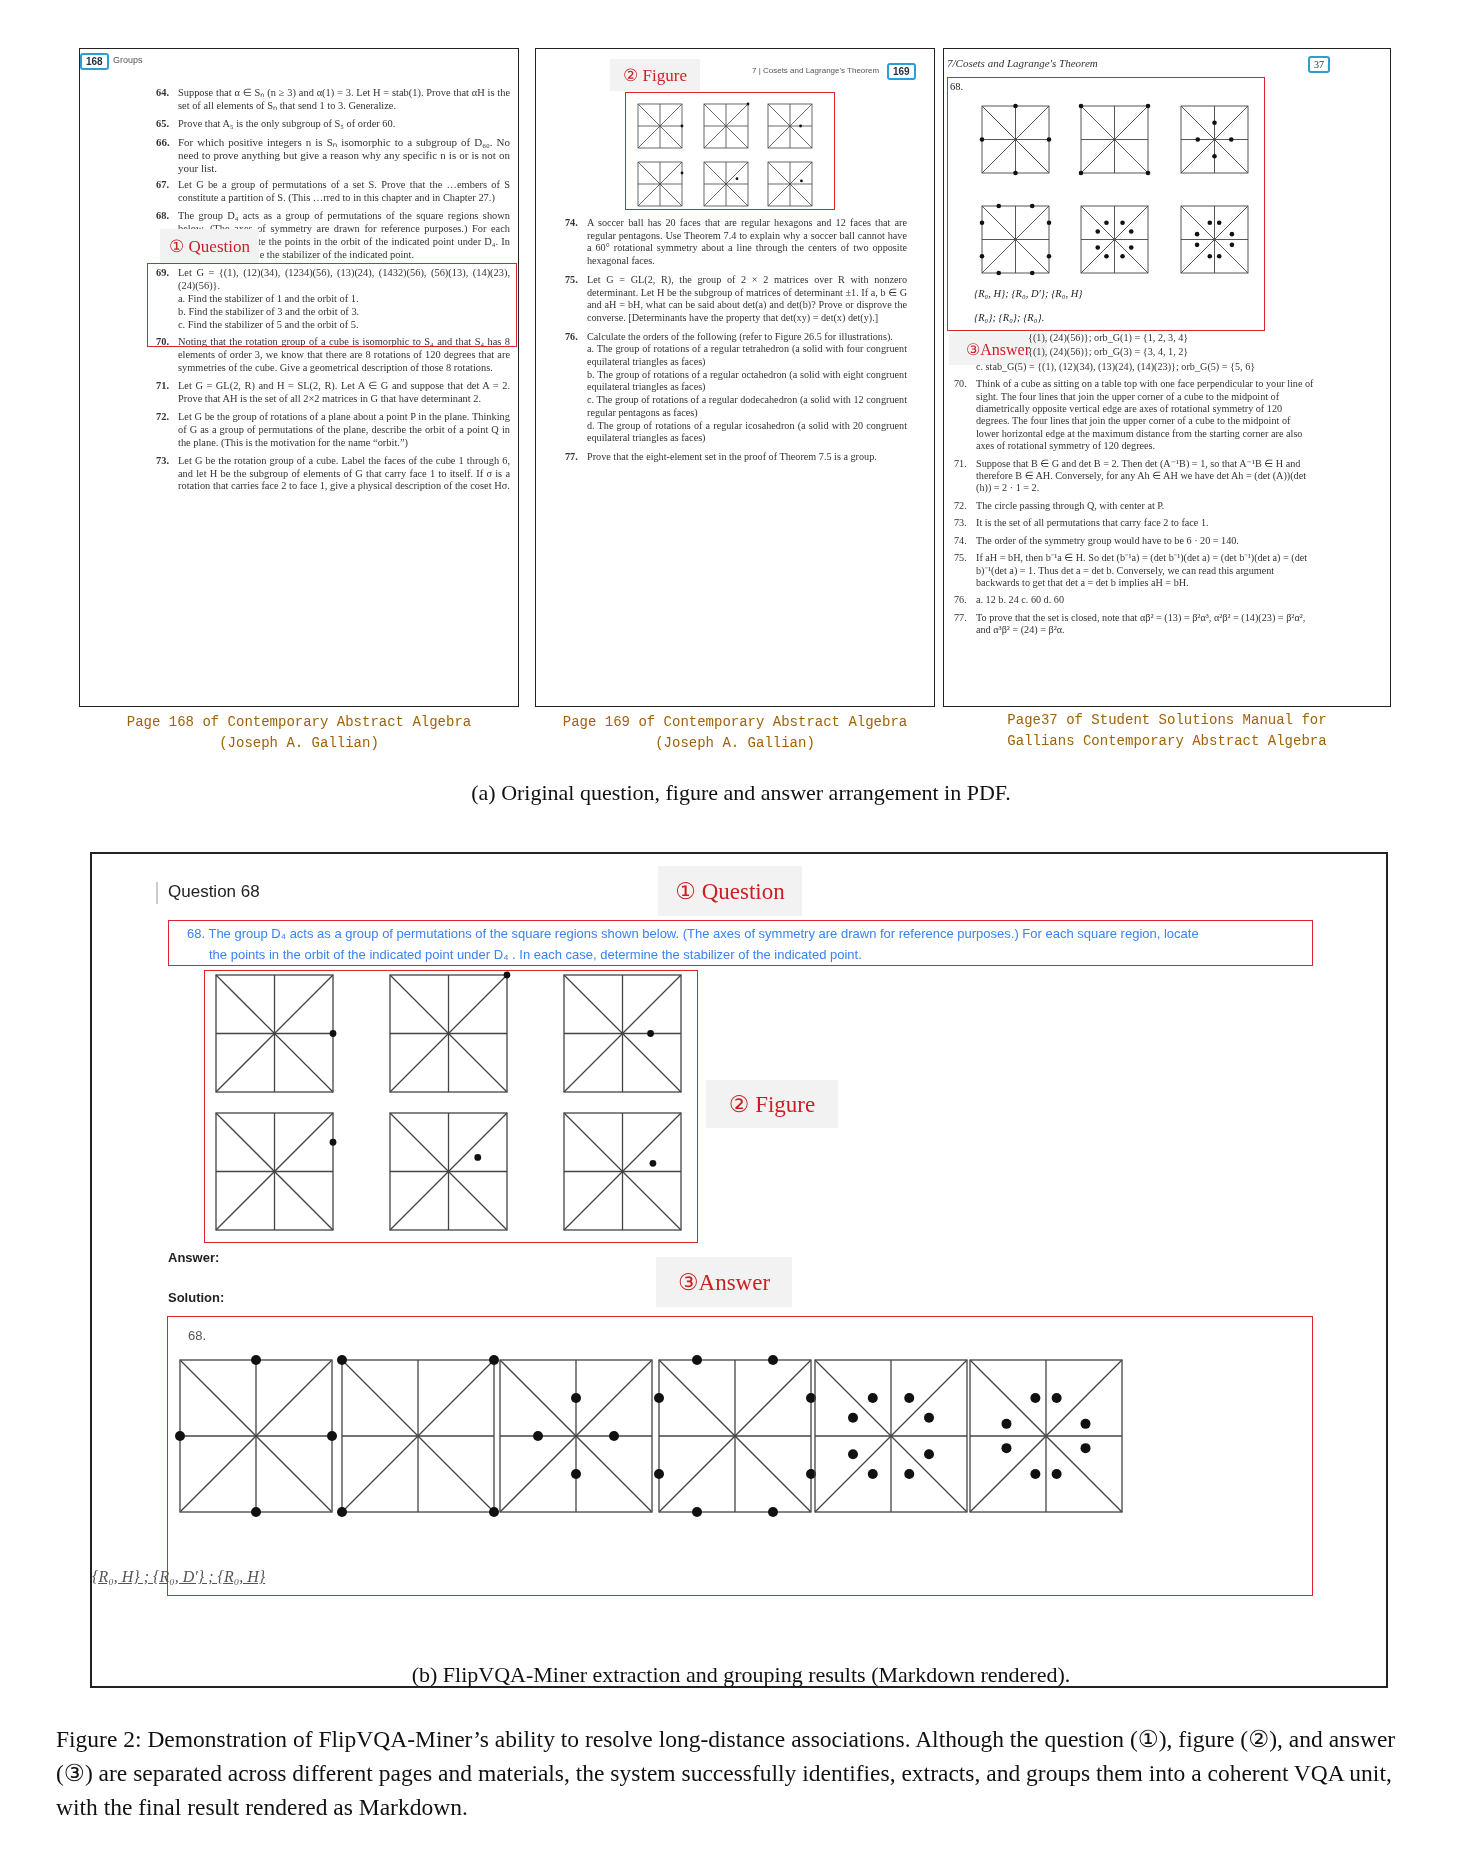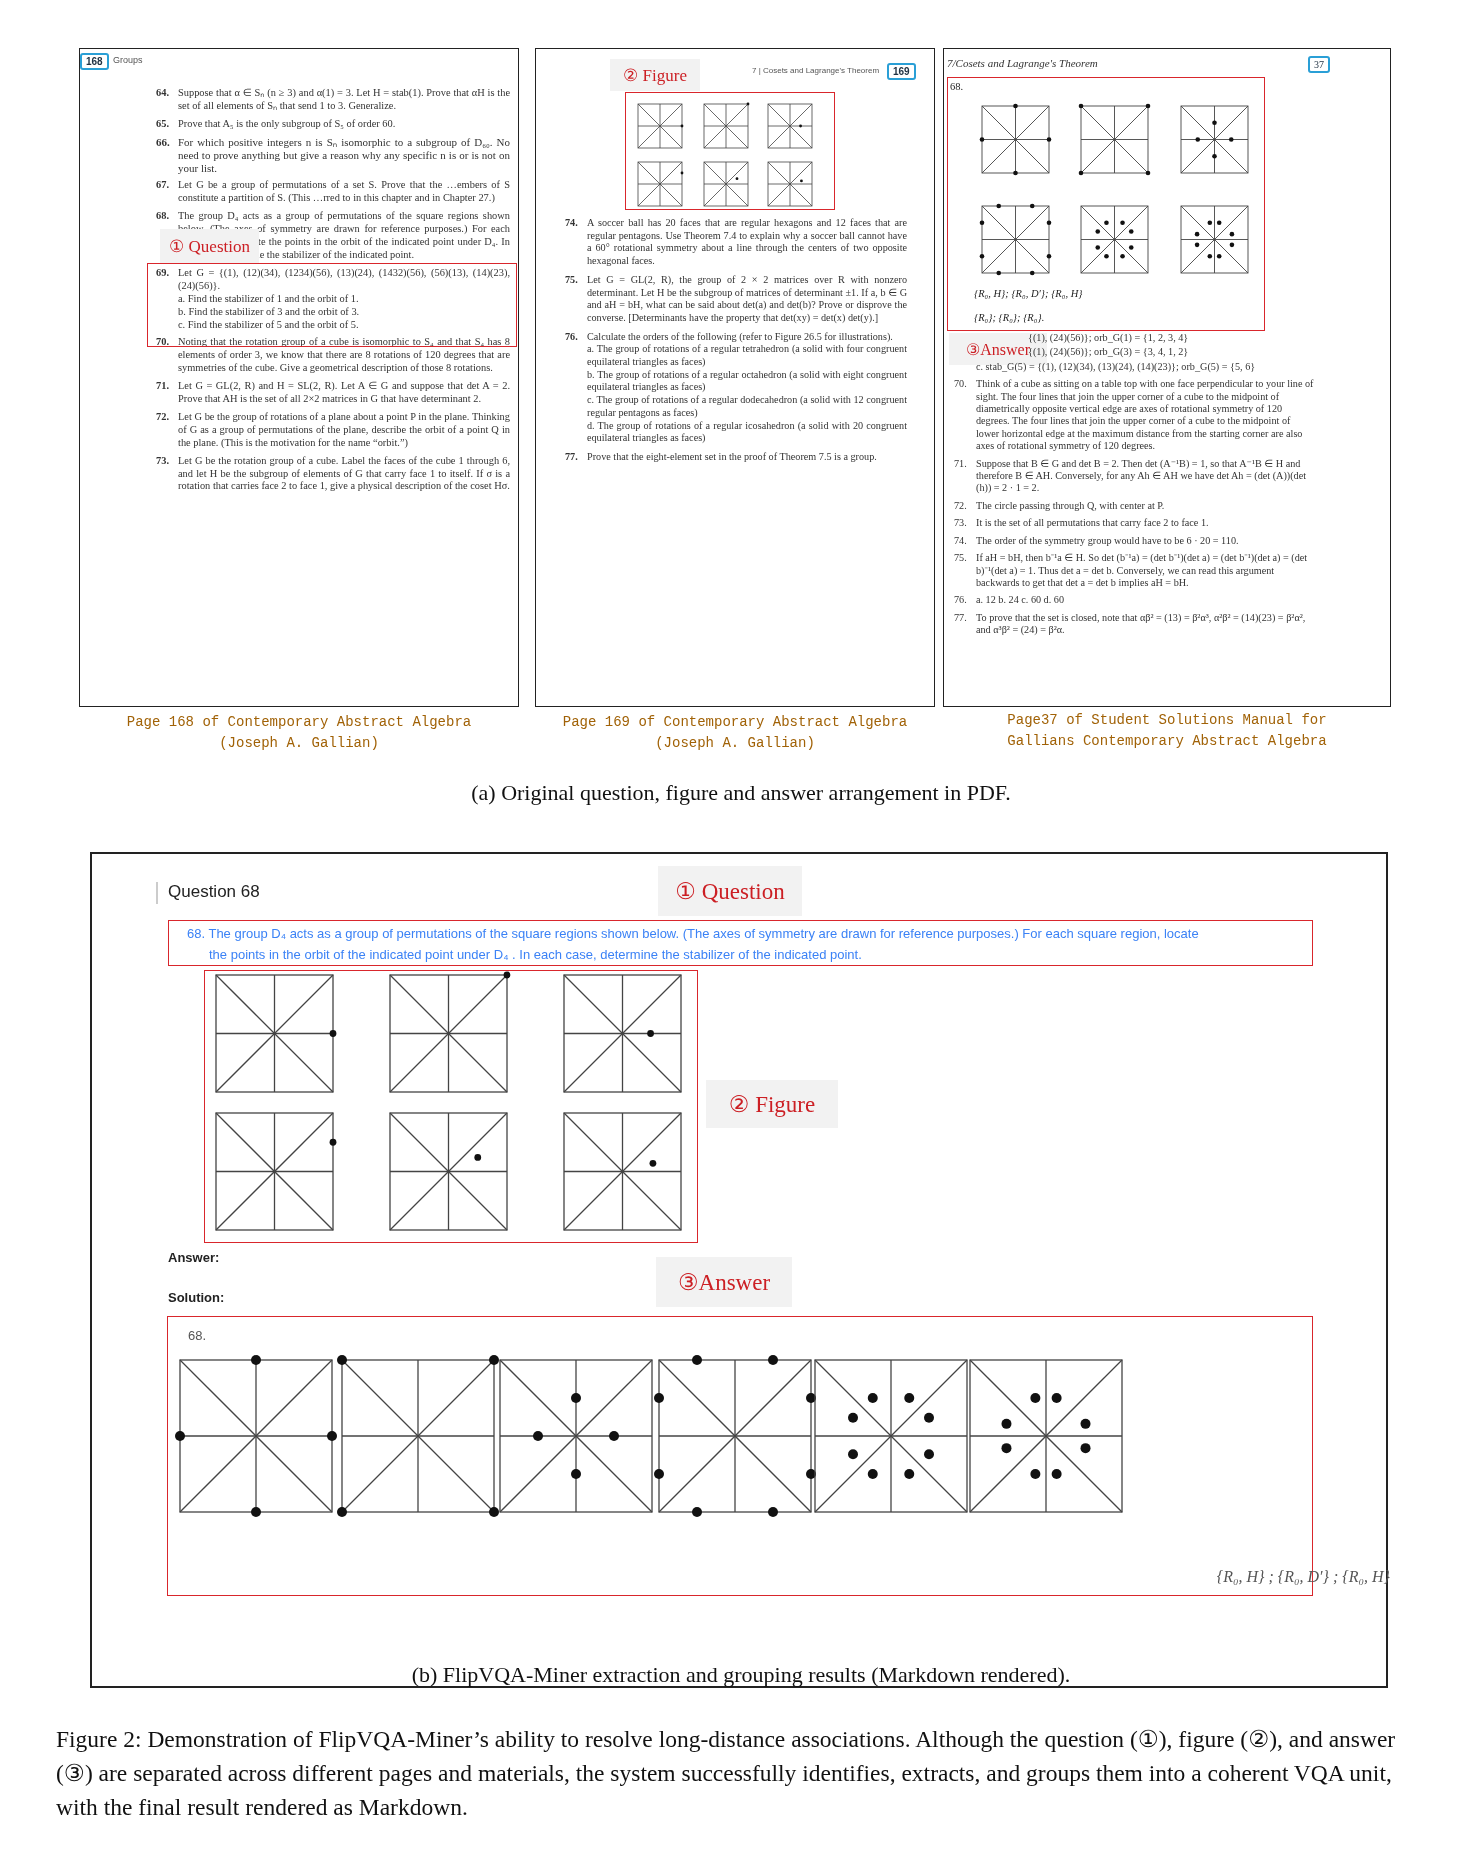--- a/index.html
+++ b/index.html
@@ -265,21 +265,21 @@
       <div class="sol" style="position: relative; margin-bottom: 5px;">
         <span class="n">72.</span>
         <div>The circle passing through Q, with center at P.</div>
       </div>
       <div class="sol" style="position: relative; margin-bottom: 5px;">
         <span class="n">73.</span>
         <div>It is the set of all permutations that carry face 2 to face 1.</div>
       </div>
       <div class="sol" style="position: relative; margin-bottom: 5px;">
         <span class="n">74.</span>
-        <div>The order of the symmetry group would have to be 6 · 20 = 110.</div>
+        <div>The order of the symmetry group would have to be 6 · 20 = 140.</div>
       </div>
       <div class="sol" style="position: relative; margin-bottom: 5px;">
         <span class="n">75.</span>
         <div>If aH = bH, then b⁻¹a ∈ H. So det (b⁻¹a) = (det b⁻¹)(det a) = (det b⁻¹)(det a) = (det b)⁻¹(det a) = 1. Thus det a = det b. Conversely, we can read this argument backwards to get that det a = det b implies aH = bH.</div>
       </div>
       <div class="sol" style="position: relative; margin-bottom: 5px;">
         <span class="n">76.</span>
         <div>a. 12  b. 24  c. 60  d. 60</div>
       </div>
       <div class="sol" style="position: relative; margin-bottom: 5px;">
@@ -445,18 +445,18 @@
         <circle cx="868.36" cy="82" r="5" fill="#111"></circle>
         <circle cx="889.64" cy="82" r="5" fill="#111"></circle>
         <circle cx="839.48" cy="107.84" r="5" fill="#111"></circle>
         <circle cx="918.52" cy="107.84" r="5" fill="#111"></circle>
         <circle cx="839.48" cy="132.16" r="5" fill="#111"></circle>
         <circle cx="918.52" cy="132.16" r="5" fill="#111"></circle>
         <circle cx="868.36" cy="158" r="5" fill="#111"></circle>
         <circle cx="889.64" cy="158" r="5" fill="#111"></circle>
       </g>
     </svg>
-  <div class="abs" style="left:0;width:1298px;text-align:right;top:714px;font-size:16px;font-style:italic;color:#555;">{R₀, H} ; {R₀, D′} ; {R₀, H}</div>
+  <div class="abs" style="left:0;width:1298px;text-align:left;top:714px;font-size:16px;font-style:italic;color:#555;text-decoration:underline;">{R₀, H} ; {R₀, D′} ; {R₀, H}</div>
 </div>
 
 <div class="subcap" style="top:1662px;">(b) FlipVQA-Miner extraction and grouping results (Markdown rendered).</div>
 
 <div class="abs" style="left:56px;top:1722px;width:1376px;font-size:23.5px;line-height:34px;color:#111;">Figure 2: Demonstration of FlipVQA-Miner’s ability to resolve long-distance associations. Although the question (①), figure (②), and answer (③) are separated across different pages and materials, the system successfully identifies, extracts, and groups them into a coherent VQA unit, with the final result rendered as Markdown.</div>
 
 </body></html>

